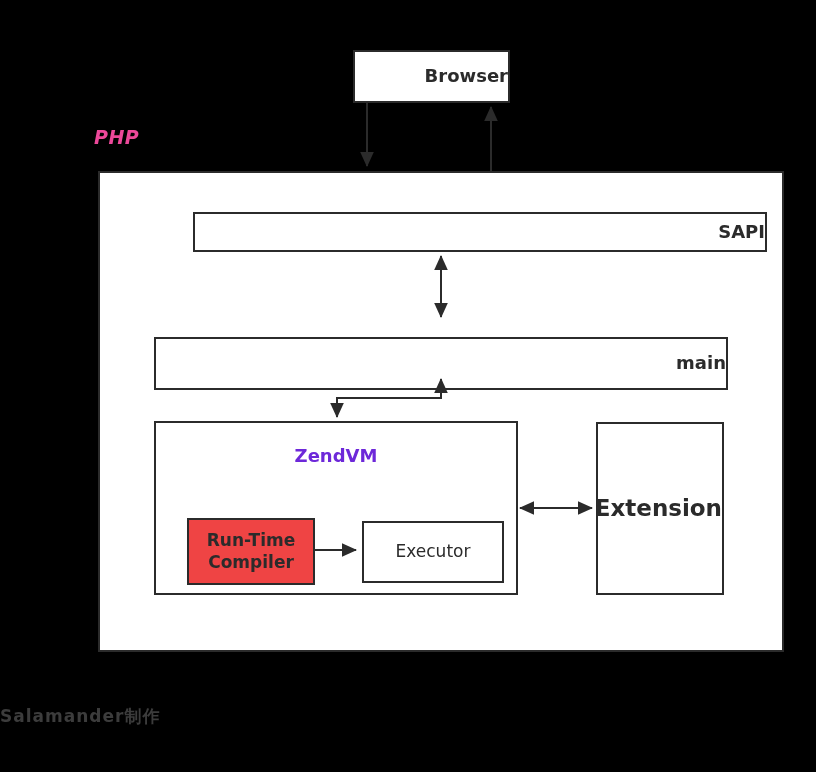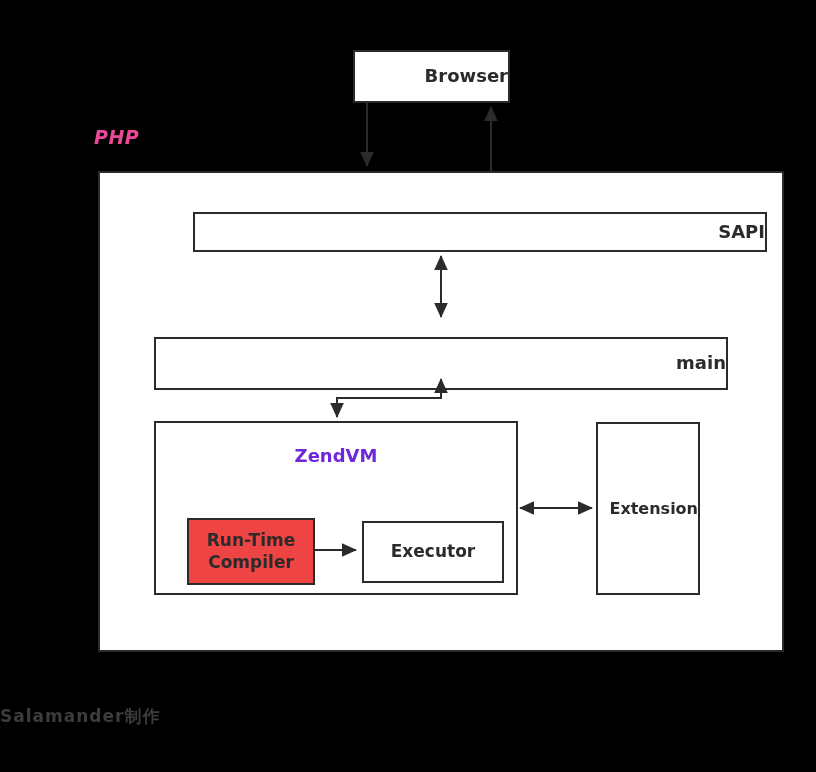--- a/index.html
+++ b/index.html
@@ -64,22 +64,22 @@
   }
   #zendvm-label {
     position: absolute; left: 0; top: 22px; width: 100%;
     text-align: center; font-size: 18px; font-weight: bold; color: #6d28d9;
   }
   #rtc-node     { left: 31px; top: 95px; width: 128px; height: 67px; font-size: 17px; position: absolute;
                   background:#ef4444; border:2px solid #2b2b2b; display:flex; align-items:center;
                   justify-content:center; text-align:center; font-weight:bold; line-height:1.25; color:#2b2b2b; }
   #executor-node{ left: 206px; top: 98px; width: 142px; height: 62px; font-size: 17px; position: absolute;
                   background:#fff; border:2px solid #2b2b2b; display:flex; align-items:center;
-                  justify-content:center; text-align:center; font-weight:bold; line-height:1.25; color:#2b2b2b; }
-  #extension-node { left: 596px; top: 422px; width: 104px; height: 173px; font-size: 16px; }
+                  justify-content:center; text-align:center; font-weight:normal; line-height:1.25; color:#2b2b2b; }
+  #extension-node { left: 596px; top: 422px; width: 128px; height: 173px; font-size: 23px; }
   svg.overlay {
     position: absolute;
     left: 0; top: 0;
     width: 816px; height: 772px;
     pointer-events: none;
   }
 </style>
 </head>
 <body>
 

